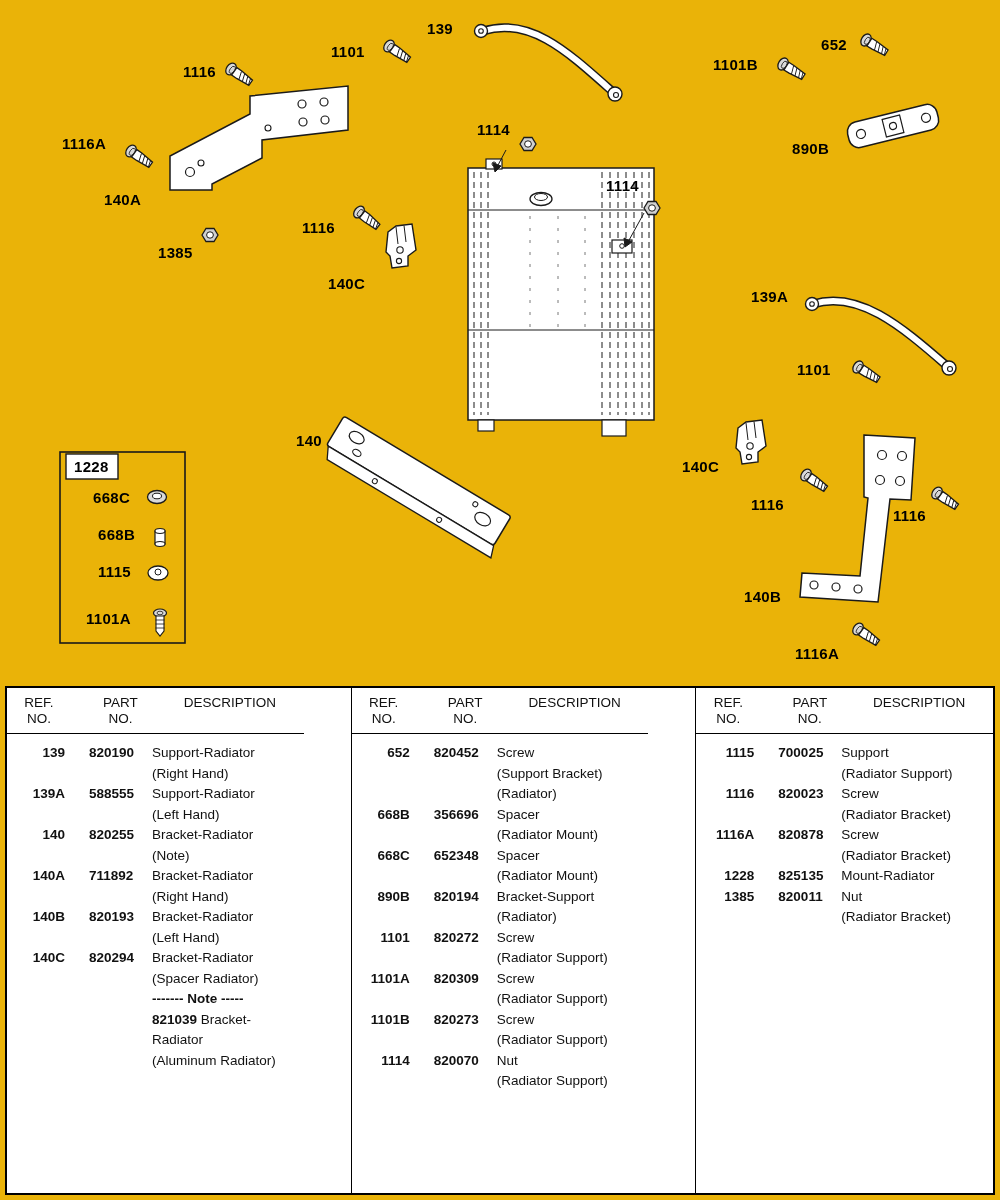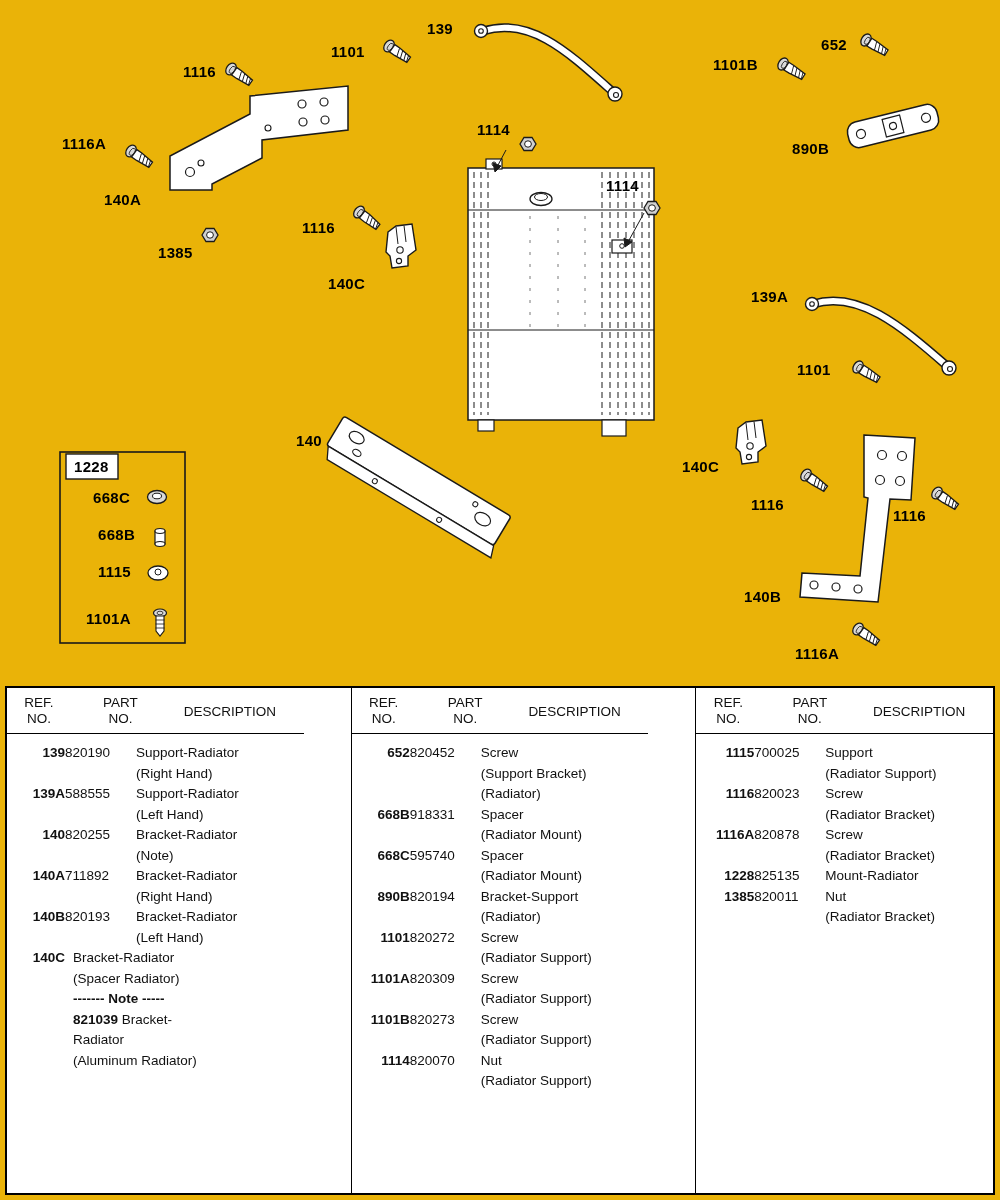--- a/index.html
+++ b/index.html
@@ -25,27 +25,27 @@
   }
   .parts-col { flex:1; display:flex; flex-direction:column; min-width:0; }
   .parts-col + .parts-col { border-left:1.5px solid #000; }
 
   .col-header {
     display:flex; height:46px; padding:7px 4px 5px 6px;
     border-bottom:1.5px solid #000; font-size:13.5px; line-height:16px;
   }
   .hdr-ref  { width:52px; text-align:center; }
   .hdr-part { width:63px; margin-left:24px; text-align:center; }
-  .hdr-desc { flex:1; margin-left:8px; display:flex; align-items:center; justify-content:center; }
+  .hdr-desc { flex:1; margin-left:8px; display:flex; align-items:flex-start; justify-content:center; }
 
   .col-body { padding:9px 4px 0 6px; font-size:13.5px; line-height:20.5px; }
   .entry { display:flex; }
   .ref  { width:52px; text-align:right; font-weight:bold; flex:none; }
-  .part { width:63px; font-weight:normal; flex:none; }
-  .desc { flex:1; margin-left:8px; min-width:0; }
+  .part { width:63px; margin-left:24px; font-weight:bold; flex:none; }
+  .desc { flex:1; min-width:0; }
 </style>
 </head>
 <body>
 
 <div class="page">
 
   <div class="diagram">
     <svg width="1000" height="686" viewBox="0 0 1000 686">
       <defs>
         <g id="screw">
@@ -286,20 +286,21 @@
           <div class="entry">
             <div class="ref">140B</div>
             <div class="part">820193</div>
             <div class="desc">
               <div class="desc-line">Bracket-Radiator</div>
               <div class="desc-line">(Left Hand)</div>
             </div>
           </div>
           <div class="entry">
             <div class="ref">140C</div>
+            <div class="part">820294</div>
             <div class="desc">
               <div class="desc-line">Bracket-Radiator</div>
               <div class="desc-line">(Spacer Radiator)</div>
               <div class="desc-line note-line"><b>------- Note -----</b></div>
               <div class="desc-line note-line"><b>821039</b> Bracket-</div>
               <div class="desc-line">Radiator</div>
               <div class="desc-line">(Aluminum Radiator)</div>
             </div>
           </div>
         </div>
@@ -324,29 +325,29 @@
             <div class="ref">652</div>
             <div class="part">820452</div>
             <div class="desc">
               <div class="desc-line">Screw</div>
               <div class="desc-line">(Support Bracket)</div>
               <div class="desc-line">(Radiator)</div>
             </div>
           </div>
           <div class="entry">
             <div class="ref">668B</div>
-            <div class="part">918331</div>
+            <div class="part">356696</div>
             <div class="desc">
               <div class="desc-line">Spacer</div>
               <div class="desc-line">(Radiator Mount)</div>
             </div>
           </div>
           <div class="entry">
             <div class="ref">668C</div>
-            <div class="part">595740</div>
+            <div class="part">652348</div>
             <div class="desc">
               <div class="desc-line">Spacer</div>
               <div class="desc-line">(Radiator Mount)</div>
             </div>
           </div>
           <div class="entry">
             <div class="ref">890B</div>
             <div class="part">820194</div>
             <div class="desc">
               <div class="desc-line">Bracket-Support</div>

